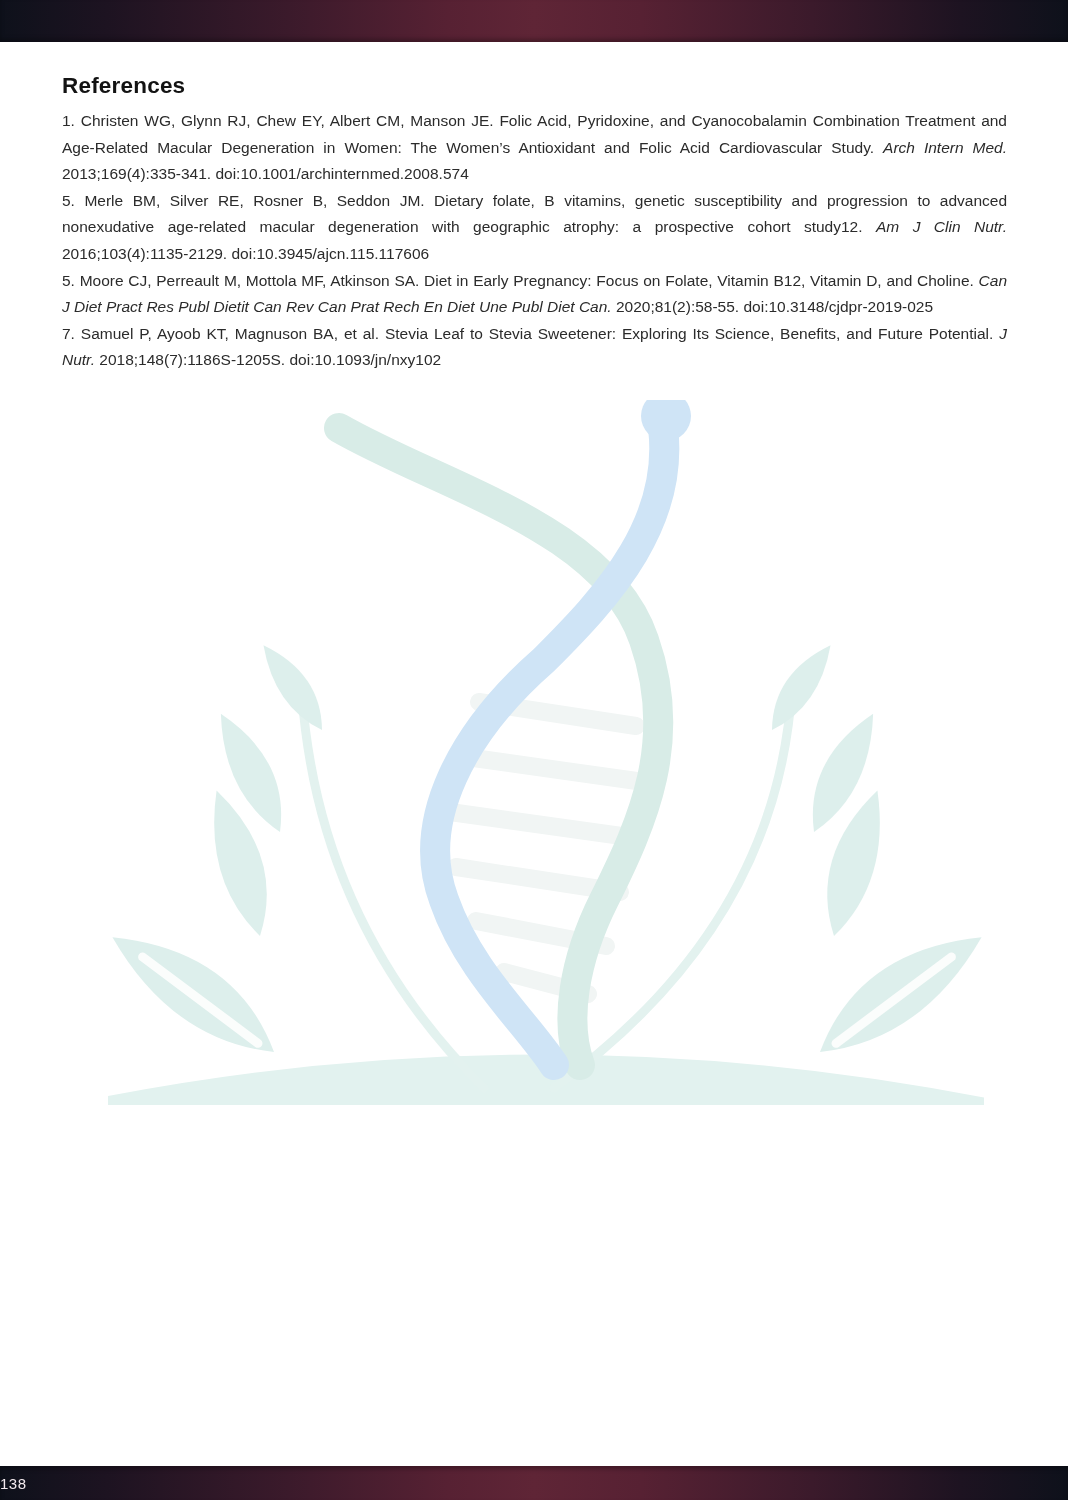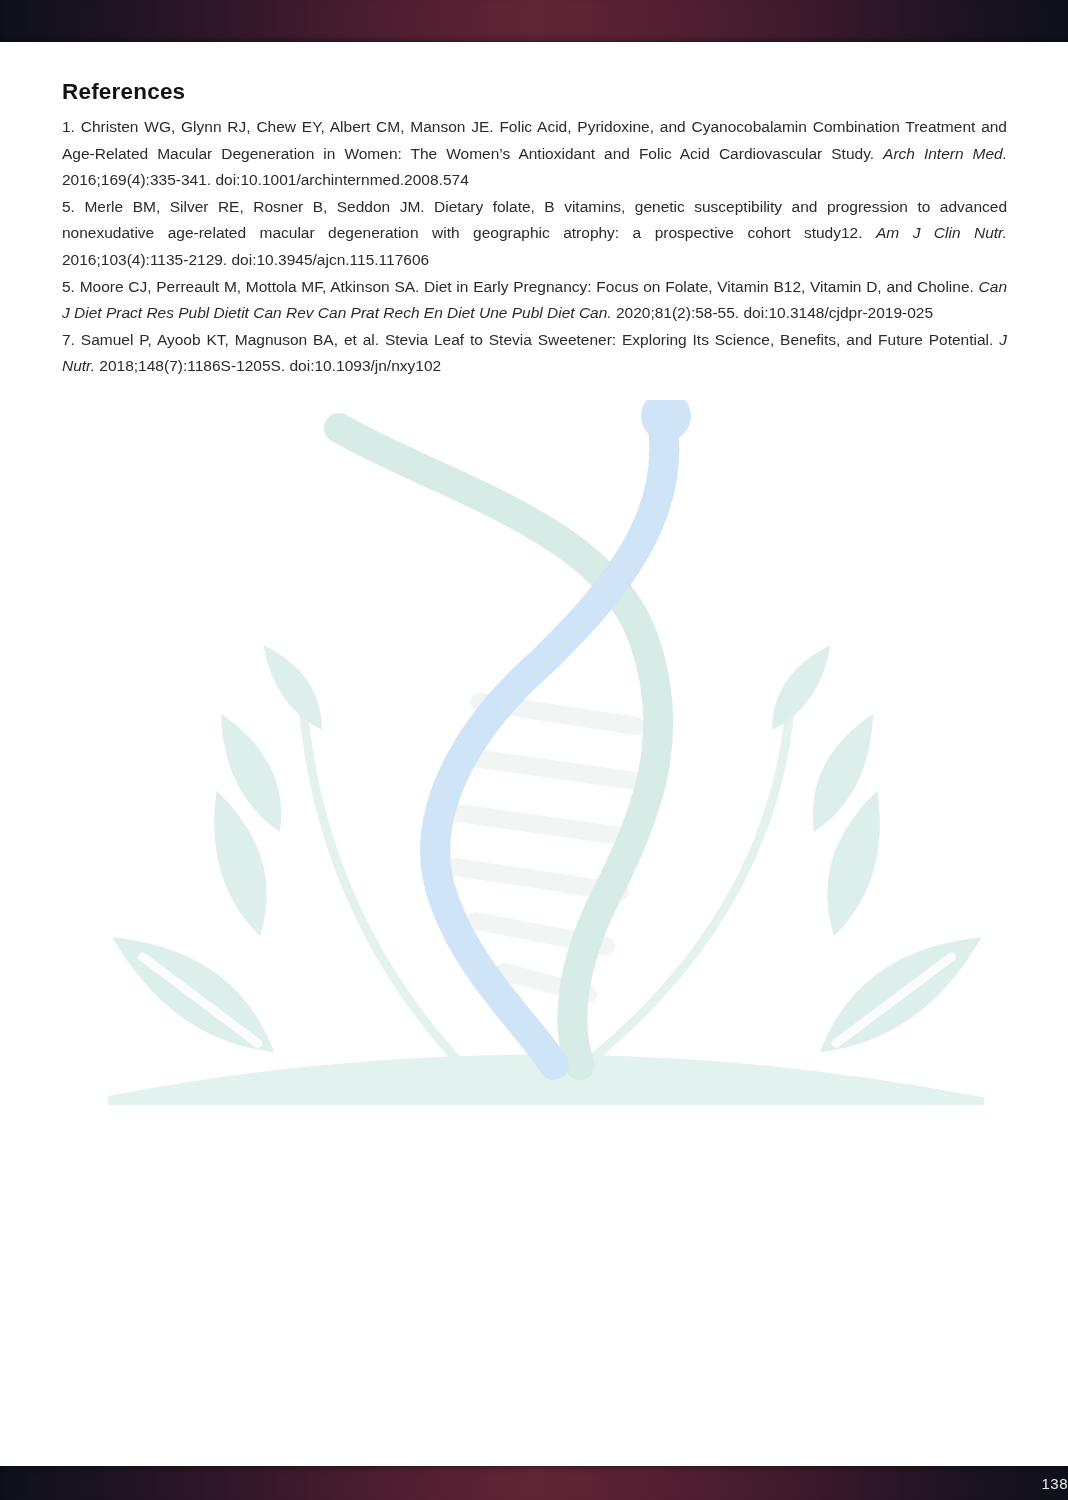--- a/index.html
+++ b/index.html
@@ -21,42 +21,41 @@
   .top-bar {
     top: 0;
     height: 42px;
     box-shadow: inset 0 -3px 4px rgba(0,0,0,0.28);
   }
   .bottom-bar {
     bottom: 0;
     height: 34px;
     display: flex;
     align-items: center;
-    justify-content: flex-end;
+    justify-content: flex-start;
     box-shadow: inset 0 3px 4px rgba(0,0,0,0.28);
   }
   .page-number {
     color: #f3eaee;
     font-size: 15px;
     letter-spacing: 0.5px;
   }
   .watermark {
     position: absolute;
     left: 84px;
     top: 400px;
     width: 900px;
     height: 705px;
     pointer-events: none;
   }
   .content {
     position: absolute;
     top: 42px;
     left: 62px;
     width: 945px;
-    margin-top: 6px;
   }
   .title {
     margin: 31px 0 10px 0;
     font-size: 22.5px;
     line-height: 25px;
     font-weight: 700;
     color: #131313;
     letter-spacing: 0.2px;
   }
   .ref {
@@ -115,21 +114,21 @@
       <path d="M 255,28 C 360,88 522,128 560,240 C 595,340 560,420 520,500 C 490,560 480,622 496,665" stroke="#d8ece7" stroke-width="30"></path>
       <path d="M 576,10 C 600,118 520,200 460,260 C 380,330 330,420 360,500 C 385,572 442,622 470,665" stroke="#cfe4f6" stroke-width="30"></path>
       <circle cx="582" cy="16" r="25" fill="#cfe4f6" stroke="none"></circle>
     </g>
   </svg>
 
   <div class="content">
     <h1 class="title">References</h1>
 
     <div>
-      <p class="ref"><span>1. Christen WG, Glynn RJ, Chew EY, Albert CM, Manson JE. Folic Acid, Pyridoxine, and Cyanocobalamin Combination Treatment and Age-Related Macular Degeneration in Women: The Women’s Antioxidant and Folic Acid Cardiovascular Study. </span><em>Arch Intern Med.</em><span> 2016;169(4):335-341. doi:10.1001/archinternmed.2008.574</span></p>
+      <p class="ref"><span>1. Christen WG, Glynn RJ, Chew EY, Albert CM, Manson JE. Folic Acid, Pyridoxine, and Cyanocobalamin Combination Treatment and Age-Related Macular Degeneration in Women: The Women’s Antioxidant and Folic Acid Cardiovascular Study. </span><em>Arch Intern Med.</em><span> 2013;169(4):335-341. doi:10.1001/archinternmed.2008.574</span></p>
       <p class="ref"><span>5. Merle BM, Silver RE, Rosner B, Seddon JM. Dietary folate, B vitamins, genetic susceptibility and progression to advanced nonexudative age-related macular degeneration with geographic atrophy: a prospective cohort study12. </span><em>Am J Clin Nutr.</em><span> 2016;103(4):1135-2129. doi:10.3945/ajcn.115.117606</span></p>
       <p class="ref"><span>5. Moore CJ, Perreault M, Mottola MF, Atkinson SA. Diet in Early Pregnancy: Focus on Folate, Vitamin B12, Vitamin D, and Choline. </span><em>Can J Diet Pract Res Publ Dietit Can Rev Can Prat Rech En Diet Une Publ Diet Can.</em><span> 2020;81(2):58-55. doi:10.3148/cjdpr-2019-025</span></p>
       <p class="ref"><span>7. Samuel P, Ayoob KT, Magnuson BA, et al. Stevia Leaf to Stevia Sweetener: Exploring Its Science, Benefits, and Future Potential. </span><em>J Nutr.</em><span> 2018;148(7):1186S-1205S. doi:10.1093/jn/nxy102</span></p>
     </div>
   </div>
 
   <div class="bar bottom-bar">
     <span class="page-number">138</span>
   </div>
 

